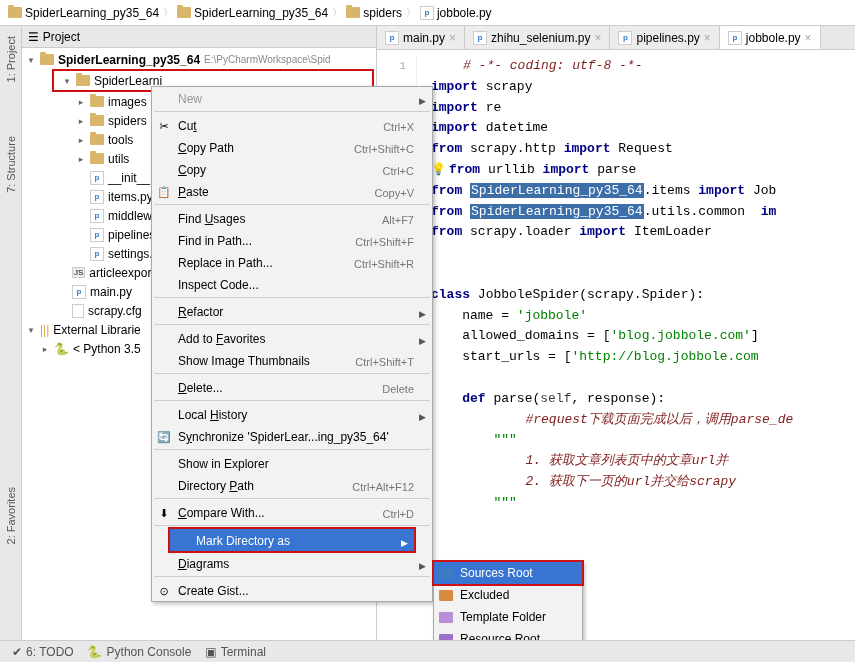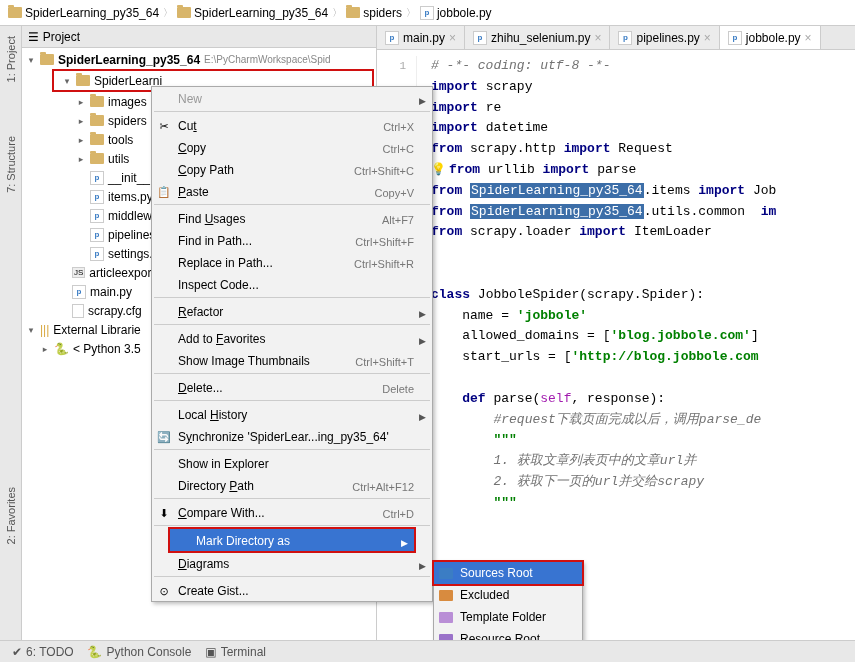--- a/index.html
+++ b/index.html
@@ -105,23 +105,23 @@
     width: 40px;
     text-align: right;
     color: #aaa;
     padding-right: 10px;
     border-right: 1px solid #eee;
     font-size: 11px;
     line-height: 1.9;
   }
   .code-body { padding-left: 14px; white-space: pre; overflow: hidden; }
   .kw { color: #000080; font-weight: bold; }
-  .comment { color: #737373; font-style: italic; }
-  .str { color: #008000; font-weight: bold; }
-  .self { color: #a21caf; }
+  .comment { color: #7f1d1d; font-style: italic; margin-left: 32px; }
+  .str { color: #008000; font-weight: normal; }
+  .self { color: #404040; }
   .hl { background: #3c6ea8; color: #fff; padding: 0 1px; }
   .bulb { color: #d9a300; font-size: 12px; padding-right: 3px; }
   
   .ctx-menu {
     position: absolute;
     background: #f2f2f2;
     border: 1px solid #aaa;
     box-shadow: 2px 2px 4px rgba(0,0,0,0.25);
     font-size: 12px;
   }
@@ -354,26 +354,26 @@
       <span>New</span>
       <span class="ctx-arrow">▶</span>
     </div>
     <div class="ctx-sep"></div>
     <div class="ctx-item">
       <span class="ctx-icon">✂</span>
       <span>Cu<u class="mn">t</u></span>
       <span class="ctx-shortcut">Ctrl+X</span>
     </div>
     <div class="ctx-item">
+      <span><u class="mn">C</u>opy Path</span>
+      <span class="ctx-shortcut">Ctrl+Shift+C</span>
+    </div>
+    <div class="ctx-item">
       <span><u class="mn">C</u>opy</span>
       <span class="ctx-shortcut">Ctrl+C</span>
-    </div>
-    <div class="ctx-item">
-      <span><u class="mn">C</u>opy Path</span>
-      <span class="ctx-shortcut">Ctrl+Shift+C</span>
     </div>
     <div class="ctx-item">
       <span class="ctx-icon">📋</span>
       <span><u class="mn">P</u>aste</span>
       <span class="ctx-shortcut">Copy+V</span>
     </div>
     <div class="ctx-sep"></div>
     <div class="ctx-item">
       <span>Find <u class="mn">U</u>sages</span>
       <span class="ctx-shortcut">Alt+F7</span>

